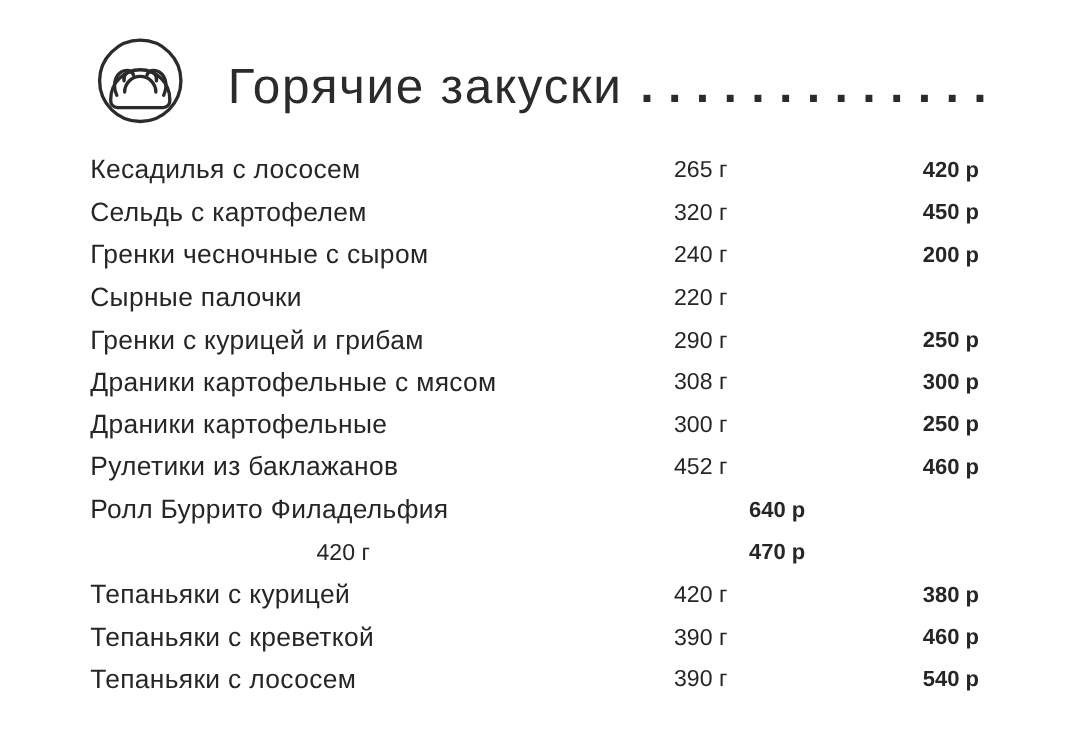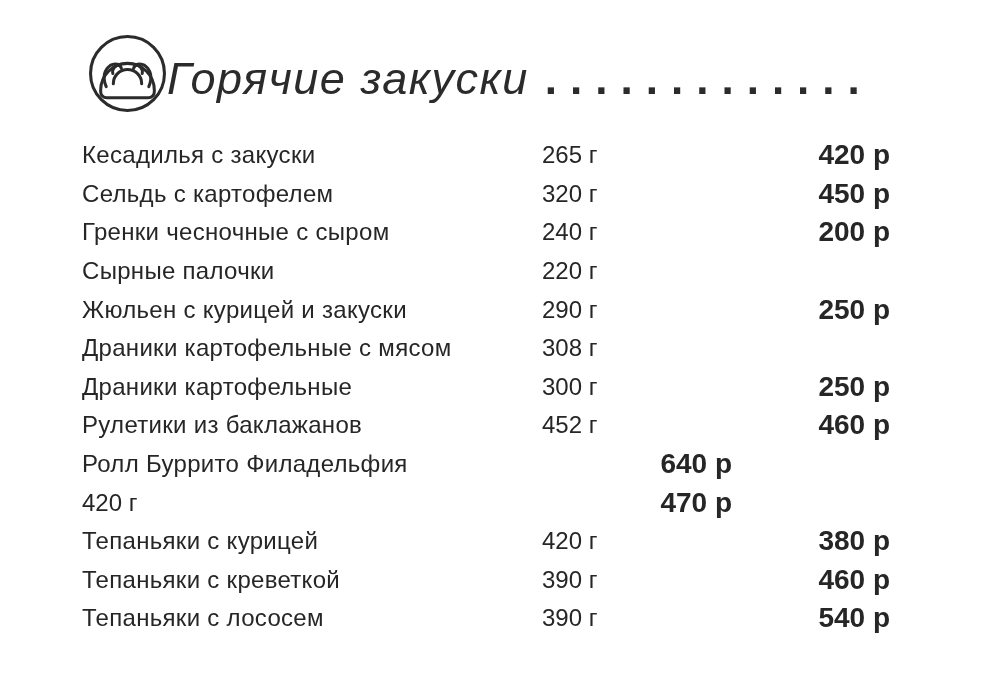--- a/index.html
+++ b/index.html
@@ -30,28 +30,28 @@
     width: 79px;
     height: 79px;
     flex: 0 0 auto;
   }
   .icon-wrap svg {
     width: 79px;
     height: 79px;
     display: block;
   }
   .title {
+    margin-left: 40px;
     font-size: 45px;
     font-weight: normal;
     letter-spacing: 1.5px;
     color: #2b2b2b;
     white-space: nowrap;
     align-self: center;
     padding-top: 12px;
-    font-style: italic;
   }
   .leader-dots {
     margin-left: 16px;
     font-size: 44px;
     font-weight: bold;
     letter-spacing: 13px;
     color: #2b2b2b;
     align-self: center;
     padding-top: 12px;
     white-space: nowrap;
@@ -69,27 +69,27 @@
     align-items: center;
     height: 38.6px;
   }
   .item-name {
     font-size: 24px;
     font-weight: 500;
     letter-spacing: 0.3px;
     white-space: nowrap;
   }
   .item-weight {
-    font-size: 24px;
+    font-size: 21px;
     font-weight: normal;
-    text-align: left;
+    text-align: center;
     white-space: nowrap;
   }
   .item-price {
-    font-size: 28px;
+    font-size: 20px;
     font-weight: bold;
     text-align: right;
     white-space: nowrap;
   }
 </style>
 </head>
 <body>
 
 <div class="page">
 
@@ -104,21 +104,21 @@
         <path d="M25 49 a14 14 0 0 1 28 0"></path>
         <path d="M12.5 55.5 a26.5 26.5 0 0 1 53 0 v1.5 a6 6 0 0 1 -6 6 h-41 a6 6 0 0 1 -6 -6 z"></path>
       </svg>
     </div>
     <div class="title">Горячие закуски</div>
     <div class="leader-dots">.............</div>
   </div>
 
   <div class="menu-list" id="menu-list">
     <div class="menu-row">
-      <div class="item-name">Кесадилья с закуски</div>
+      <div class="item-name">Кесадилья с лососем</div>
       <div class="item-weight">265 г</div>
       <div class="item-price">420 р</div>
     </div>
 
     <div class="menu-row">
       <div class="item-name">Сельдь с картофелем</div>
       <div class="item-weight">320 г</div>
       <div class="item-price">450 р</div>
     </div>
 
@@ -127,28 +127,29 @@
       <div class="item-weight">240 г</div>
       <div class="item-price">200 р</div>
     </div>
 
     <div class="menu-row">
       <div class="item-name">Сырные палочки</div>
       <div class="item-weight">220 г</div>
     </div>
 
     <div class="menu-row">
-      <div class="item-name">Жюльен с курицей и закуски</div>
+      <div class="item-name">Гренки с курицей и грибам</div>
       <div class="item-weight">290 г</div>
       <div class="item-price">250 р</div>
     </div>
 
     <div class="menu-row">
       <div class="item-name">Драники картофельные с мясом</div>
       <div class="item-weight">308 г</div>
+      <div class="item-price">300 р</div>
     </div>
 
     <div class="menu-row">
       <div class="item-name">Драники картофельные</div>
       <div class="item-weight">300 г</div>
       <div class="item-price">250 р</div>
     </div>
 
     <div class="menu-row">
       <div class="item-name">Рулетики из баклажанов</div>

